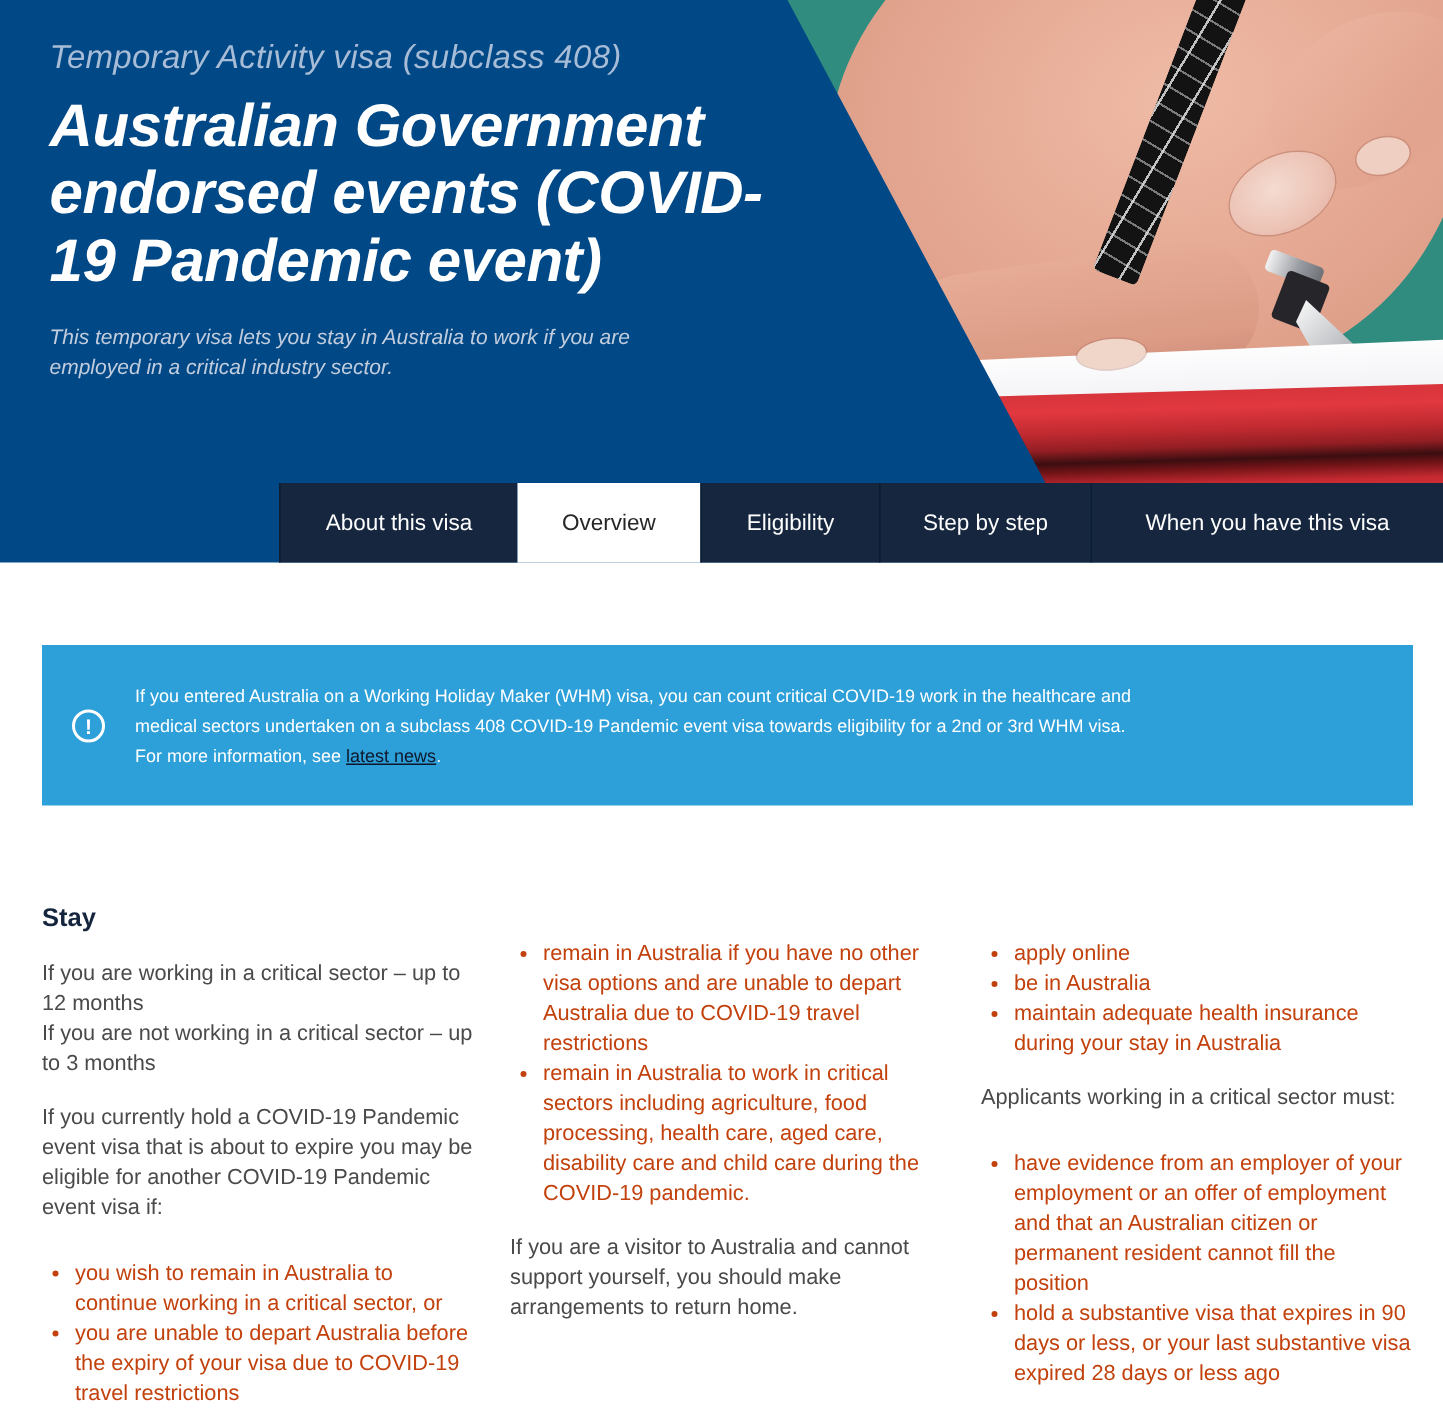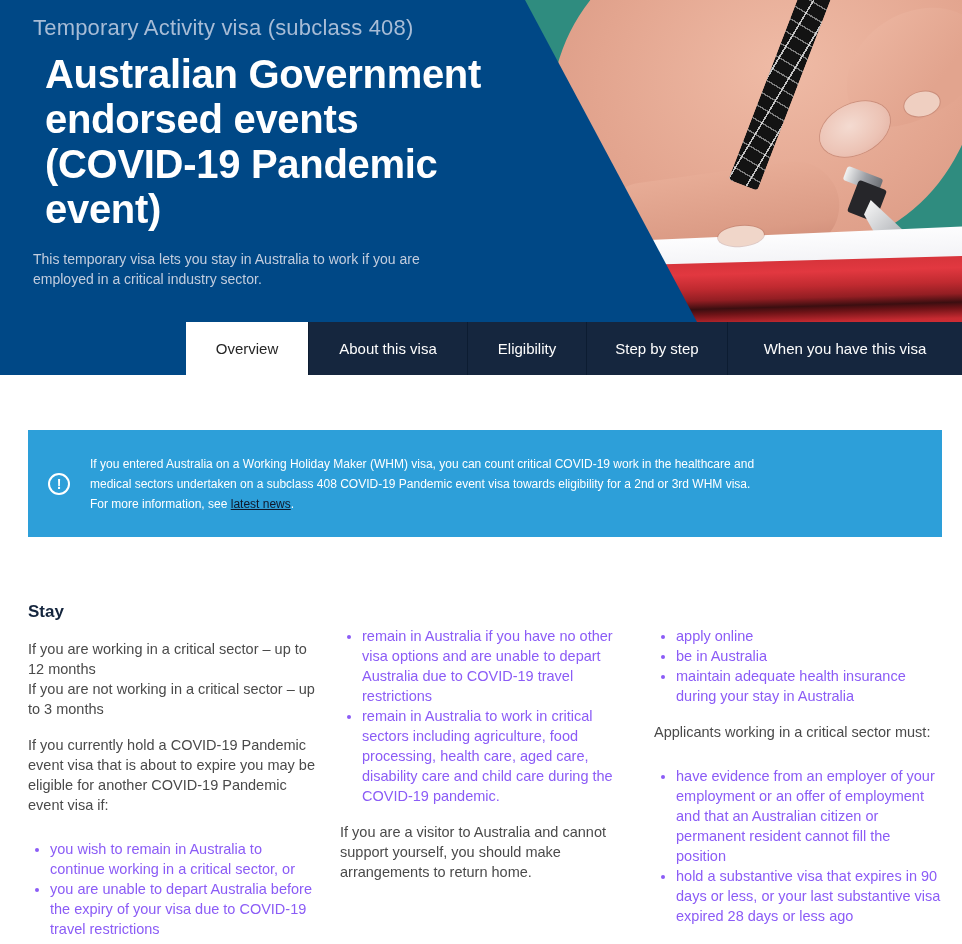--- a/index.html
+++ b/index.html
@@ -71,23 +71,23 @@
 
   .book { position:absolute; left:-10px; top:262px; width:470px; height:72px;
     transform:rotate(-1.6deg);
     background:linear-gradient(180deg,
       #D7343B 0%, #E23840 16%, #C02A30 36%, #931E23 52%,
       #3B0E10 64%, #6F1317 72%, #C62A31 86%, #DA3039 100%); }
 
   .blue-wedge { position:absolute; left:0; top:0; width:180px; height:100%;
     background:#004886; clip-path:polygon(0 0, 5px 0, 177px 100%, 0 100%); }
 
-  .hero-text { position:absolute; left:33px; top:15px; width:482px; }
+  .hero-text { position:absolute; left:33px; top:25px; width:482px;font-style:italic; }
   .eyebrow { font-size:22px; font-weight:400; color:#A7BCD6; letter-spacing:0.2px; }
-  .hero-title { margin:11px 12px 0; font-size:40px; line-height:45px; font-weight:700;
+  .hero-title { margin:11px 0 0; font-size:40px; line-height:45px; font-weight:700;
     color:#ffffff; letter-spacing:-0.3px; }
   .hero-sub { margin-top:17px; font-size:14px; line-height:20px; color:#C2CDDE; max-width:440px; }
 
   
   .tabbar { display:flex; height:53px; background:#004886; }
   .tab-spacer { width:186px; flex:0 0 auto; }
   .tab { display:flex; align-items:center; justify-content:center;
     font-size:15px; color:#FDFDFD; background:#15263E;
     border-left:1px solid #0C1C31; cursor:pointer; flex:0 0 auto; }
   .tab.active { background:#ffffff; color:#262626; border-left:none; }
@@ -102,21 +102,21 @@
   .alert-body { font-size:12px; line-height:20px; color:#ffffff; padding-right:30px; }
   .alert-link { color:#0f172a; text-decoration:underline; cursor:pointer; }
 
   
   .columns { display:grid; grid-template-columns:290px 292px 290px;
     column-gap:22px; margin:65px 28px 0; }
   .col h3 { margin:0 0 17px; font-size:17px; font-weight:700; color:#14253D; }
   .col p { margin:0 0 16px; font-size:14.5px; line-height:20px; color:#4A4A4A;
     white-space:pre-line; }
   .col ul { margin:24px 0 16px; padding-left:22px; }
-  .col li { font-size:14.5px; line-height:20px; color:#8b5cf6; }
+  .col li { font-size:14.5px; line-height:20px; color:#c2410c; }
 </style>
 </head>
 <body>
 
 <div class="hero">
   <div class="hero-photo">
     <div class="cord"></div>
     <div class="hand-main"></div>
     <div class="finger-bottom"></div>
     <div class="ring"></div>
@@ -135,22 +135,22 @@
   <div class="hero-text">
     <div class="eyebrow">Temporary Activity visa (subclass 408)</div>
     <h1 class="hero-title">Australian Government endorsed events (COVID-19 Pandemic event)</h1>
     <div class="hero-sub">This temporary visa lets you stay in Australia to work if you are employed in a critical industry sector.</div>
   </div>
 </div>
 
 <div class="tabbar">
   <div class="tab-spacer"></div>
 
-<div class="tab active" style="width: 122px;">Overview</div>
-    <div class="tab" style="width: 159px;">About this visa</div>
+<div class="tab" style="width: 159px;">About this visa</div>
+    <div class="tab active" style="width: 122px;">Overview</div>
     <div class="tab" style="width: 119px;">Eligibility</div>
     <div class="tab" style="width: 141px;">Step by step</div>
     <div class="tab" style="flex: 1 1 0%;">When you have this visa</div>
   </div>
 
 <div class="alert">
   <div class="alert-icon-wrap">
     <div class="alert-icon">!</div>
   </div>
   <div class="alert-body">

